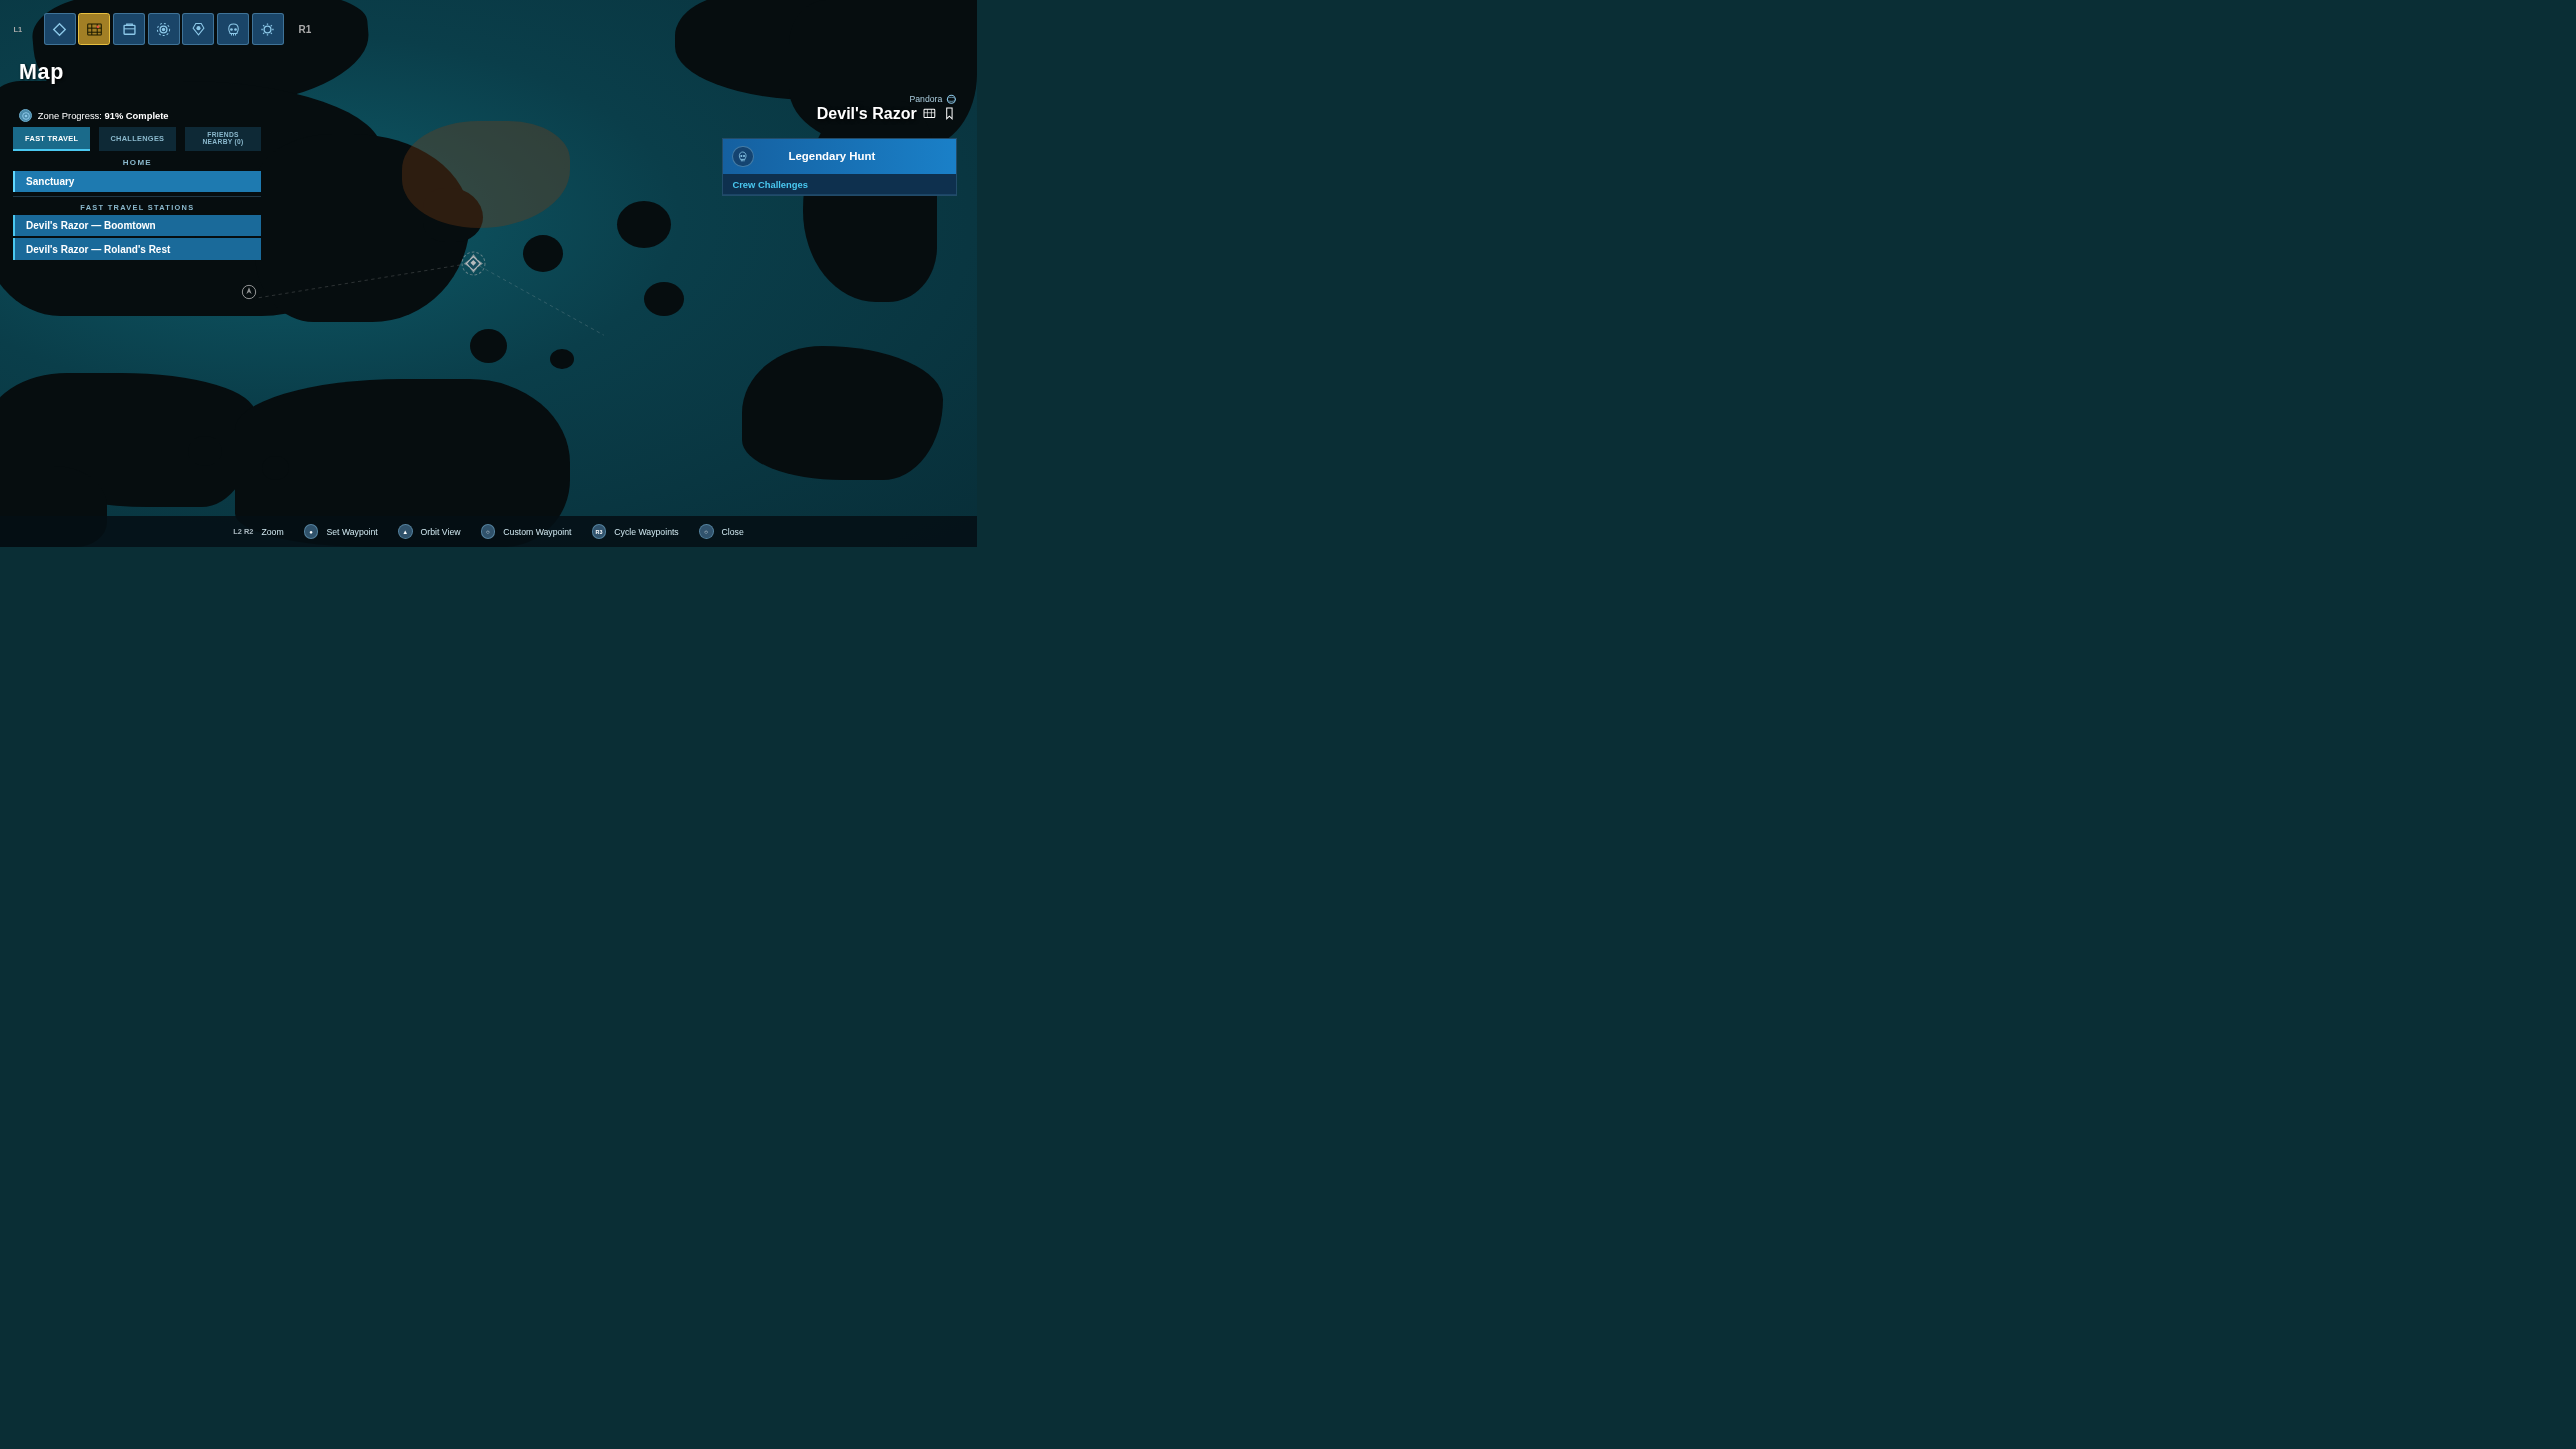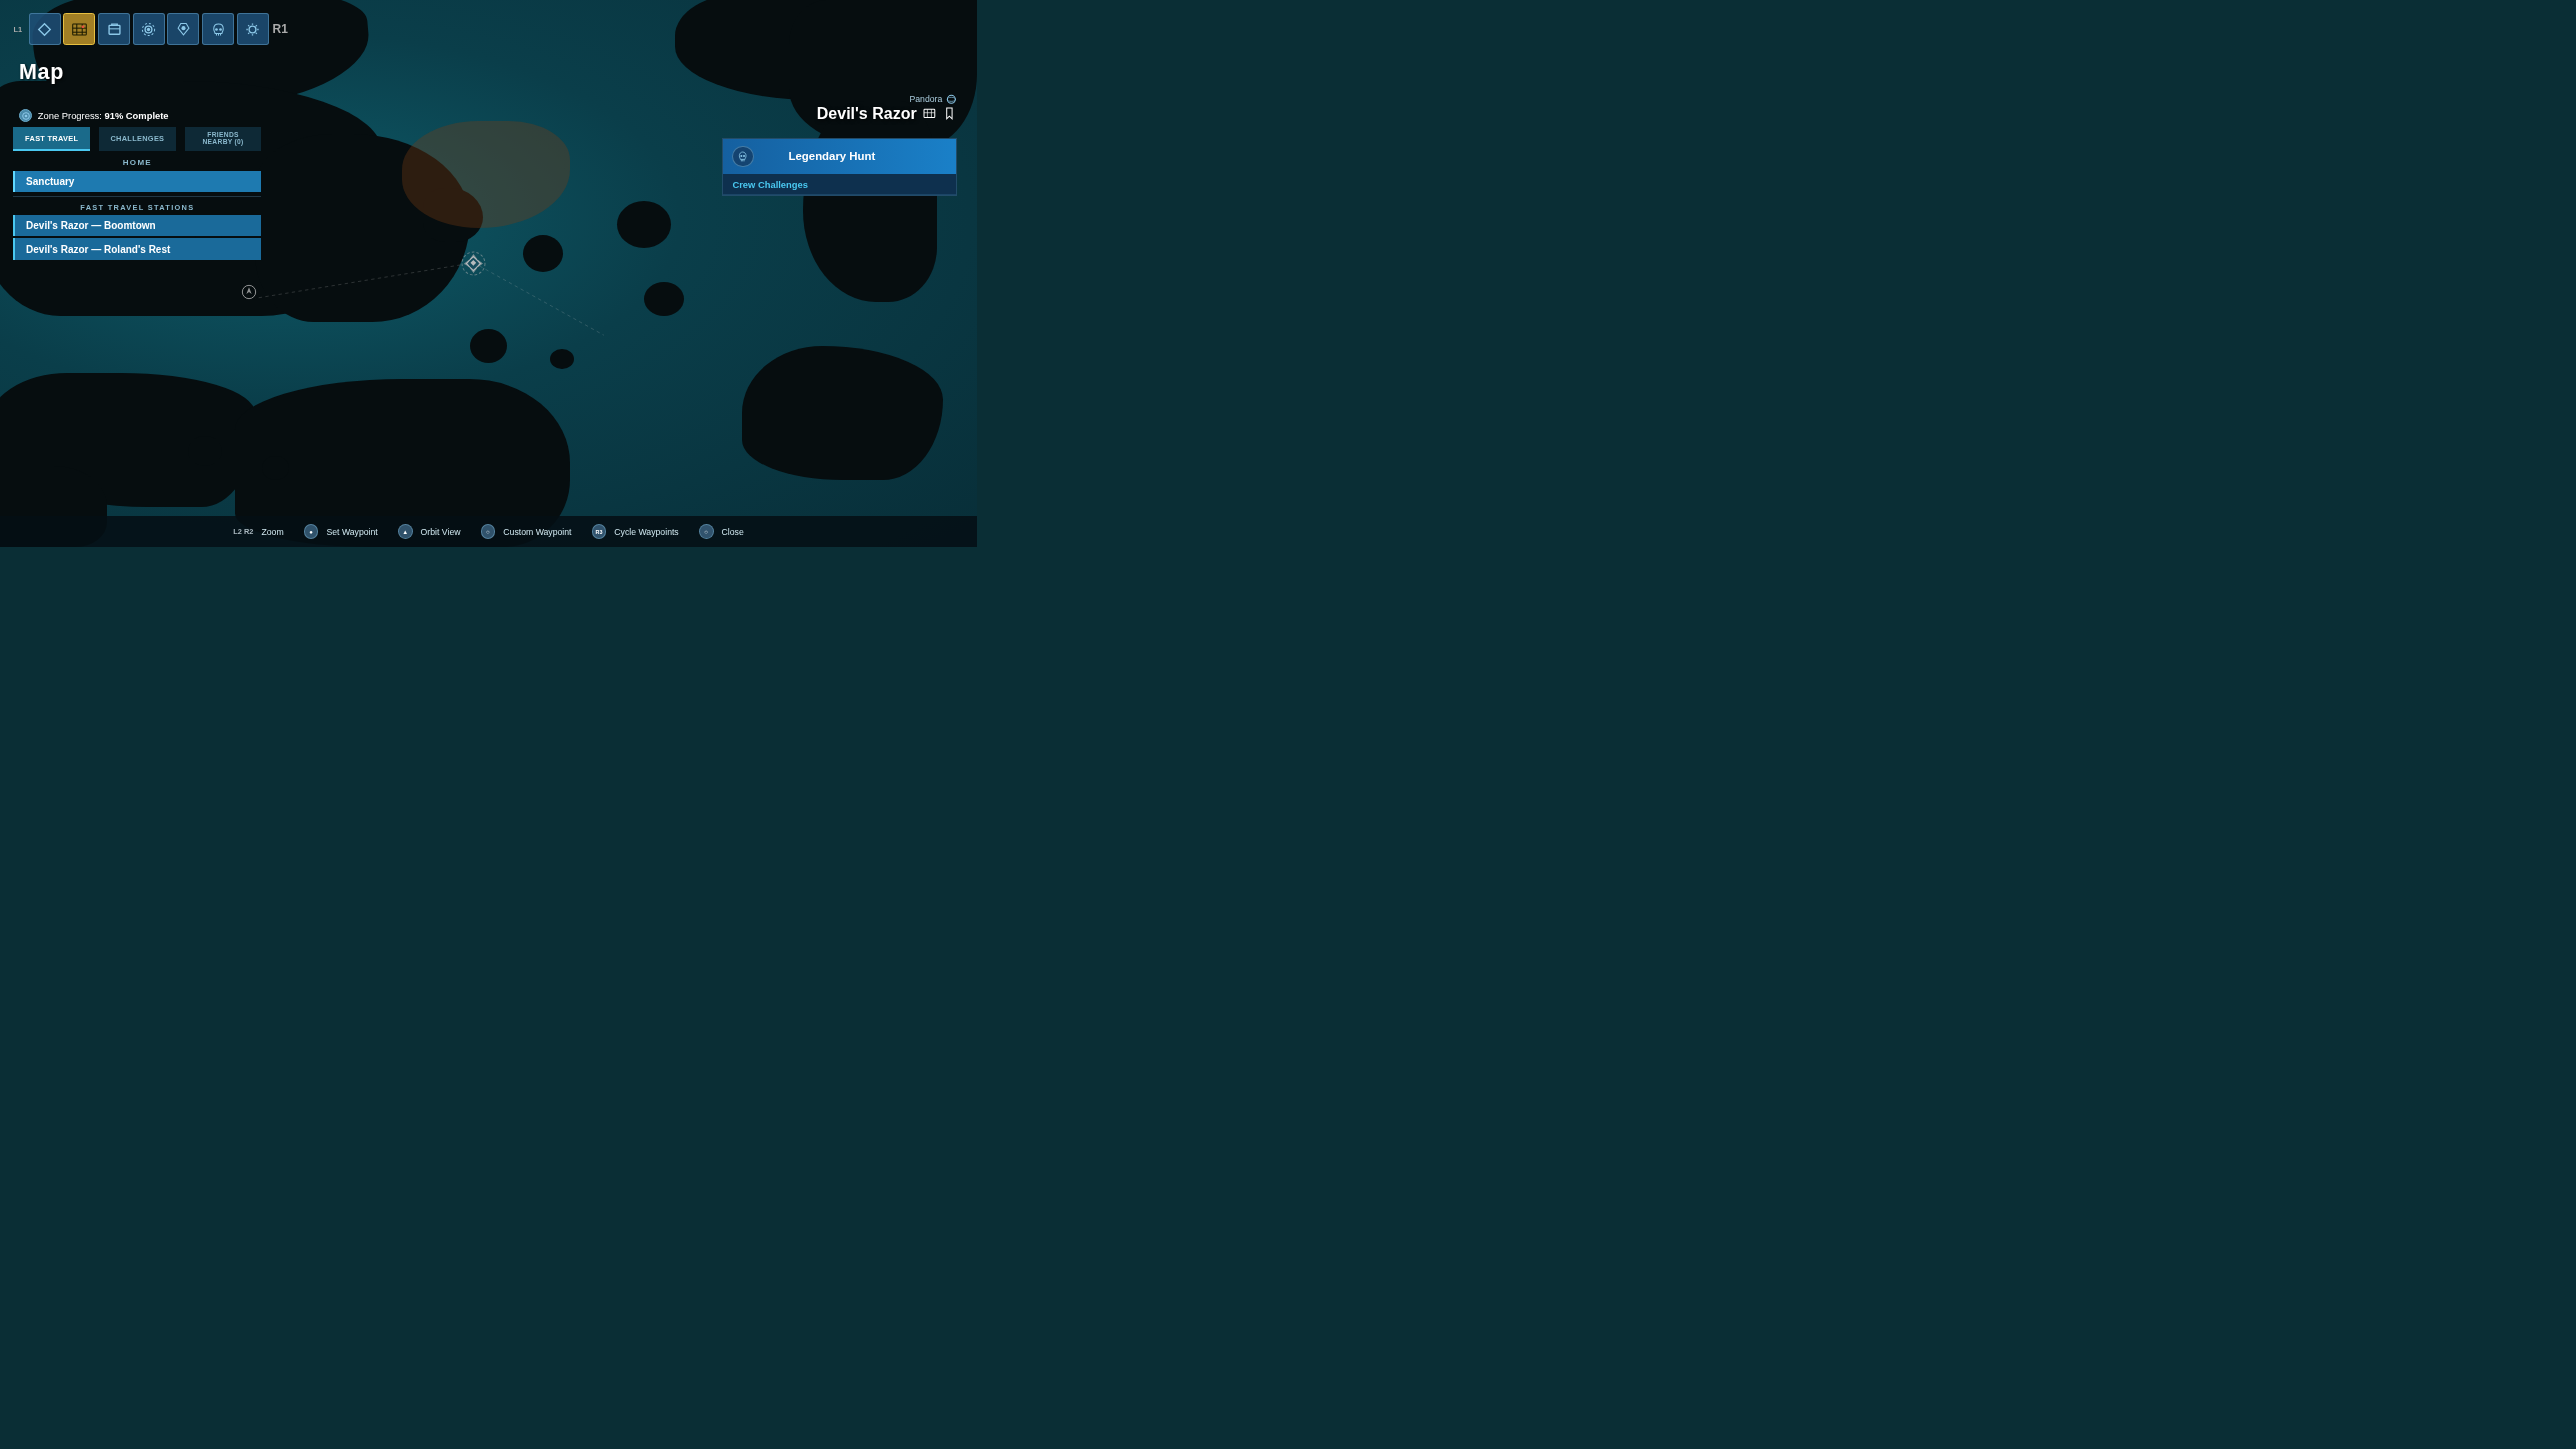--- a/index.html
+++ b/index.html
@@ -161,21 +161,21 @@
       top: 13.4px;
       left: 13.4px;
       display: flex;
       align-items: center;
       gap: 2.7px;
     }
 
     .l1-hint {
       color: #aaa;
       font-size: 7.4px;
-      margin-right: 4px;
+      margin-right: 19px;
       font-weight: bold;
     }
 
     .nav-icon {
       width: 32px;
       height: 32px;
       background: rgba(30, 80, 120, 0.85);
       border: 1.3px solid rgba(100, 160, 200, 0.5);
       border-radius: 2.7px;
       display: flex;
@@ -190,22 +190,22 @@
       border-color: #e8c040;
     }
 
     .nav-icon svg {
       width: 19px;
       height: 19px;
     }
 
     .r1-hint {
       color: #aaa;
-      font-size: 12px;
-      margin-left: 1px;
+      font-size: 10px;
+      margin-left: 12px;
       font-weight: bold;
     }
 
     
     .map-title {
       position: absolute;
       top: 60px;
       left: 19px;
       color: white;
       font-size: 21.5px;

